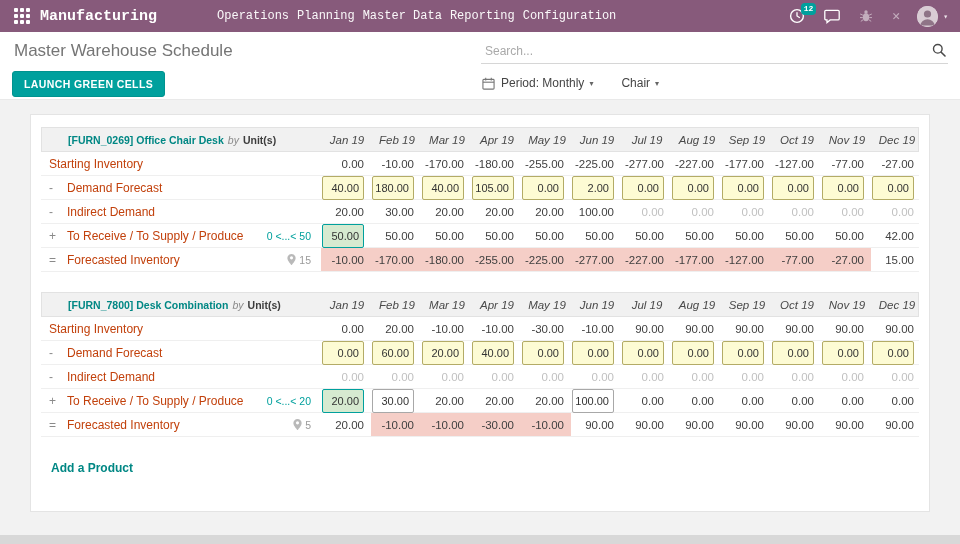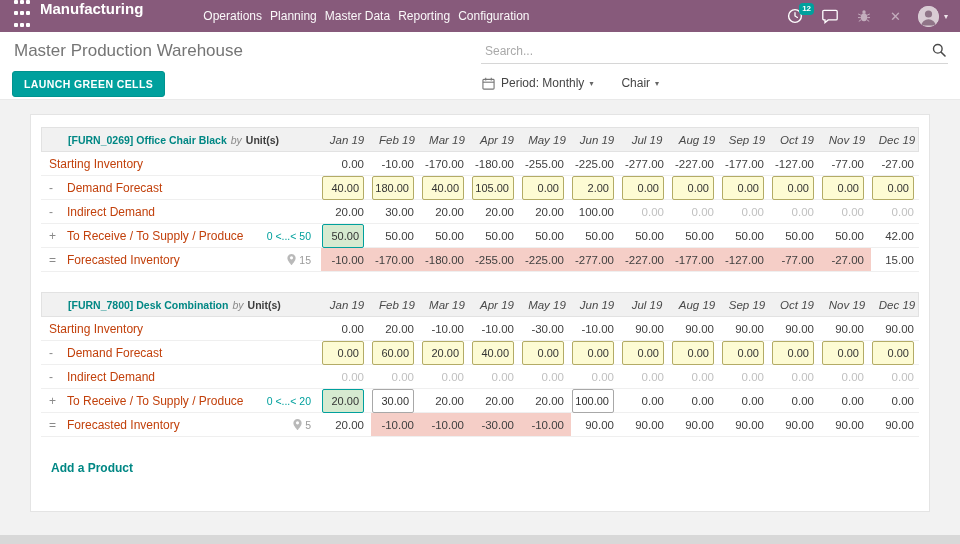--- a/index.html
+++ b/index.html
@@ -1,21 +1,21 @@
 <!DOCTYPE html>
 <html style="--brand: #875A7B; --accent: #00A09D; --link: #008784; --badge: #00A09D; --cell-yellow: #FDFBD4; --cell-yellow-border: #B3AB66; --cell-green: #D6EAD0; --cell-green-border: #00A09D; --cell-pink: #F5CEC7;"><head>
 <meta charset="utf-8">
 <style>
   * { box-sizing: border-box; margin: 0; padding: 0; }
   html,body { width: 960px; height: 544px; overflow: hidden; }
   body { font-family: "Liberation Sans", sans-serif; background: #f2f2f2; }
   .screen { position: relative; width: 960px; height: 544px; overflow: hidden; }
 
   
-  .topbar { height: 32px; background: var(--brand,#875A7B); display: flex; padding: 0 8px; color: #fff; }
+  .topbar { height: 32px; background: var(--brand,#875A7B); display: flex; align-items: center; padding: 0 8px; color: #fff; font-family: Liberation Mono, monospace; }
   .apps-icon { display: grid; grid-template-columns: repeat(3,4px); grid-gap: 2px; margin: 0 10px 0 6px; cursor: pointer; }
   .apps-icon i { width: 4px; height: 4px; background: #fff; border-radius: 1px; display: block; }
   .app-title { font-size: 15px; font-weight: bold; margin-right: 56px; cursor: pointer; white-space: nowrap; }
   .top-menu { display: flex; align-items: center; }
   .menu-item { font-size: 12px; margin: 0 4px; cursor: pointer; opacity: .96; white-space: nowrap; }
   .top-right { margin-left: auto; display: flex; align-items: center; padding-right: 4px; }
   .ticon { position: relative; margin-left: 19px; display: flex; align-items: center; cursor: pointer; }
   .ticon.dim { opacity: .5; }
   .badge { position: absolute; top: -5px; right: -11px; background: var(--badge,#00A09D); color: #fff; font-size: 8px; font-weight: bold; line-height: 1; padding: 2px 3px; border-radius: 4px; min-width: 12px; text-align: center; }
   .close-x { font-size: 13px; color: #fff; line-height: 1; }
@@ -120,21 +120,21 @@
               <circle cx="10.5" cy="8" r="3.6" fill="#8f7487"></circle>
               <path d="M3.2 19.5a7.4 7.4 0 0 1 14.6 0z" fill="#8f7487"></path>
             </svg>
         </span>
         <span class="caret">▾</span>
       </div>
     </div>
   </header>
 
   <div class="subheader">
-    <div class="page-title">Master Production Warehouse</div>
+    <div class="page-title">Master Warehouse Schedule</div>
     <div class="searchbox">
       <input class="search-input" type="text" placeholder="Search..." style="">
       <span class="mag">
         <svg width="14" height="14" viewBox="0 0 14 14">
             <circle cx="5.8" cy="5.8" r="4.3" fill="none" stroke="#4a4a4a" stroke-width="1.4"></circle>
             <path d="M9.2 9.2 13 13" stroke="#4a4a4a" stroke-width="1.6" stroke-linecap="round"></path>
           </svg>
       </span>
     </div>
     <button class="launch-btn">LAUNCH GREEN CELLS</button>
@@ -156,21 +156,21 @@
       </span>
     </div>
   </div>
 
   <main class="content">
     <section class="card">
       <div id="tables">
           <div class="mtable">
             <div class="trow thead">
               <div class="lcell">
-                <a class="plink">[FURN_0269] Office Chair Black</a>
+                <a class="plink">[FURN_0269] Office Chair Desk</a>
                 <span class="by">by</span>
                 <span class="uom">Unit(s)</span>
               </div>
               <div class="cell mh">Jan 19</div>
               <div class="cell mh">Feb 19</div>
               <div class="cell mh">Mar 19</div>
               <div class="cell mh">Apr 19</div>
               <div class="cell mh">May 19</div>
               <div class="cell mh">Jun 19</div>
               <div class="cell mh">Jul 19</div>

